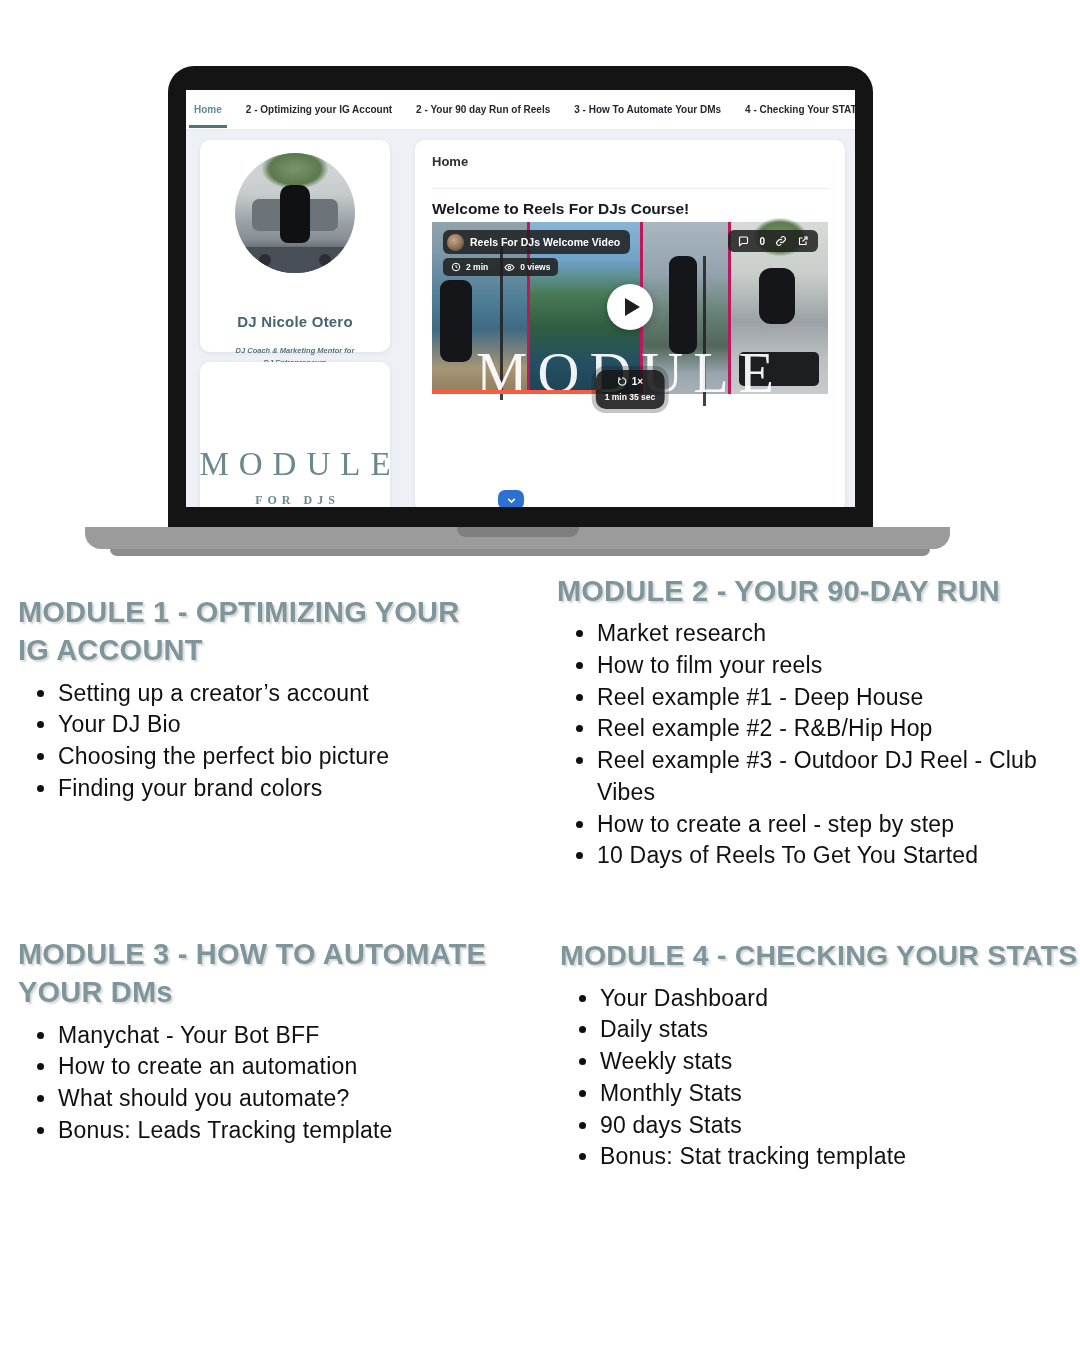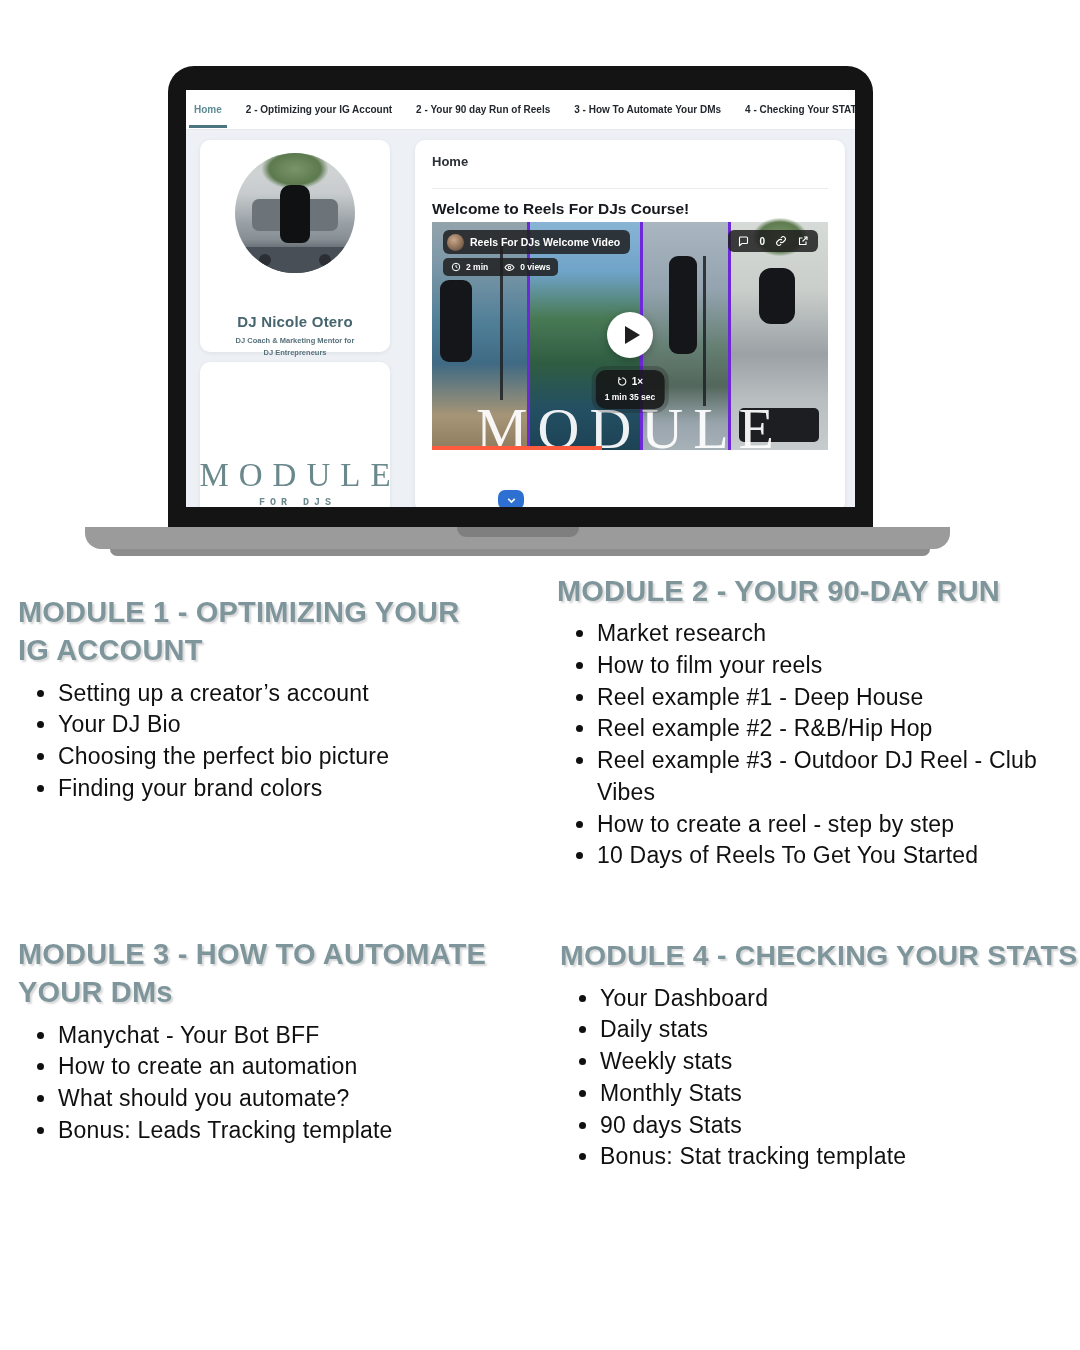--- a/index.html
+++ b/index.html
@@ -56,39 +56,39 @@
     background:linear-gradient(180deg,#c2cdc2 0%,#cfd3d4 16%,#c7cbcd 34%,#9aa1a6 58%,#868e94 72%,#555b62 84%,#3c4147 100%);
   }
   .avatar-plant { position:absolute; left:50%; top:-4px; transform:translateX(-50%); width:66px; height:40px;
     background:radial-gradient(ellipse at center,#7a9468 0%,#5c7a4e 55%,rgba(92,122,78,0) 72%); }
   .avatar-couch { position:absolute; left:17px; top:46px; width:86px; height:32px; background:#6c7479; border-radius:7px; }
   .avatar-figure { position:absolute; left:50%; top:32px; transform:translateX(-50%); width:30px; height:58px; background:#101113; border-radius:10px 10px 8px 8px; }
   .avatar-deck { position:absolute; left:0; bottom:0; width:100%; height:26px; background:#494f56; }
   .avatar-deck i { position:absolute; top:7px; width:12px; height:12px; border-radius:50%; background:#2b2e33; }
   .avatar-deck i.l { left:24px; } .avatar-deck i.r { right:24px; }
   .profile-name { font-size:15px; font-weight:600; color:#47656f; letter-spacing:.2px;margin-top:40px; }
-  .profile-tagline { margin-top:5px; font-size:7.5px; font-weight:700; color:#56707a; line-height:1.55; }
+  .profile-tagline { margin-top:15px; font-size:7.5px; font-weight:700; color:#56707a; line-height:1.55;font-style:italic; }
   .ig-btn { display:inline-flex; margin-top:8px; color:#5c717b; cursor:pointer; }
 
   
   .logo-card { left:14px; top:232px; width:190px; height:160px; display:flex; flex-direction:column;
     justify-content:flex-end; align-items:center; padding-bottom:14px; }
   .logo-title { font-family:"Liberation Serif", serif; font-size:33px; color:#6b898d;
     letter-spacing:10px; text-indent:10px; font-weight:500; }
-  .logo-sub { font-family:Liberation Mono, monospace; font-size:10px; font-weight:700;
-    color:#6b898d; letter-spacing:5px; text-indent:5px; margin-top:3px; }
+  .logo-sub { font-family:Liberation Serif, serif; font-size:12px; font-weight:700;
+    color:#6b898d; letter-spacing:5px; text-indent:5px; margin-top:10px; }
 
   
   .main-card { left:229px; top:10px; width:430px; height:372px; border-radius:10px; }
   .page-heading { position:absolute; left:17px; top:14px; font-size:13px; font-weight:700; color:#2b3036; }
   .main-divider { position:absolute; left:17px; right:17px; top:48px; height:1px; background:#e9ecef; }
   .welcome-title { position:absolute; left:17px; top:60px; font-size:15.5px; font-weight:700; color:#16191d; }
 
   
-  .video { position:absolute; left:17px; top:82px; width:396px; height:228px; background:#6d28d9; cursor:pointer;padding-left:17px; }
+  .video { position:absolute; left:17px; top:82px; width:396px; height:172px; background:#be185d; cursor:pointer;padding-left:17px; }
   .panel { position:absolute; top:0; height:100%; }
   .p1 { left:0; width:95px;
     background:linear-gradient(180deg,#93a3ac 0%,#7d98a8 18%,#4f7e97 45%,#3f6a84 62%,#a69576 85%,#8d7c5e 100%); }
   .p2 { left:98px; width:110px;
     background:linear-gradient(180deg,#89b4d4 0%,#6fa3c8 22%,#497a55 42%,#2f5d42 62%,#244f63 82%,#1d4355 100%); }
   .p3 { left:211px; width:85px;
     background:linear-gradient(180deg,#aab6c0 0%,#93a3af 30%,#657f72 55%,#53675c 72%,#98a4ac 88%,#a7b1b8 100%); }
   .p4 { left:299px; width:97px;
     background:linear-gradient(180deg,#d7dbd8 0%,#c9cecb 30%,#9ba1a5 58%,#b9bec1 78%,#c6cbce 100%); }
   .fig { position:absolute; background:#15161a; border-radius:9px; }

